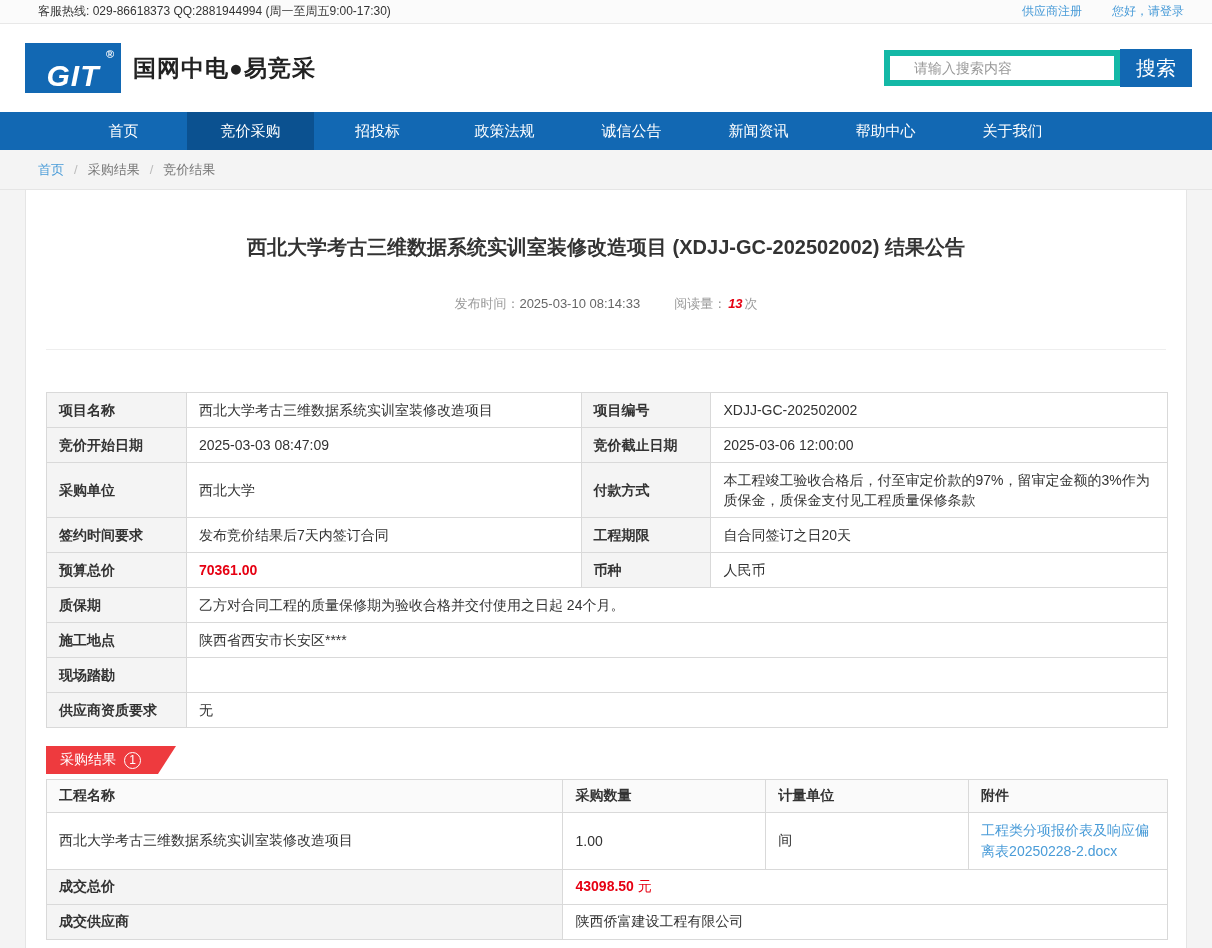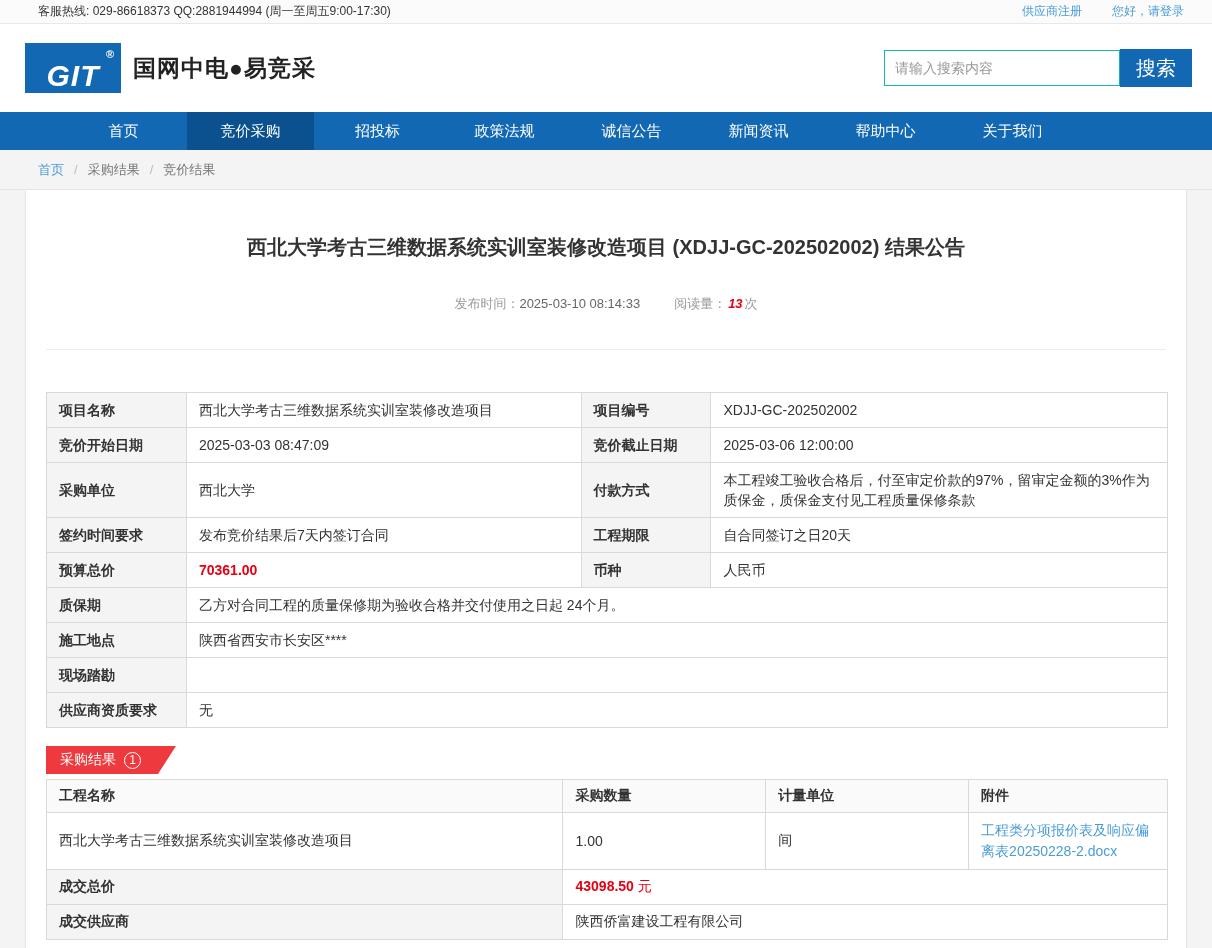--- a/index.html
+++ b/index.html
@@ -14,21 +14,21 @@
   .topbar .links a { color:#4a9cd8; text-decoration:none; cursor:pointer; }
 
   
   .header { height:88px; background:#fff; display:flex; align-items:center; padding:0 20px 0 25px; }
   .logo-box { width:96px; height:50px; background:#1268b3; color:#fff; display:flex;
     align-items:flex-end; justify-content:center; font-weight:bold; font-style:italic;
     font-size:30px; letter-spacing:1px; position:relative; cursor:pointer; }
   .logo-box sup { font-size:11px; font-style:normal; position:absolute; top:5px; right:6px; }
   .brand { font-size:23px; font-weight:bold; color:#222; margin-left:12px; letter-spacing:1px; }
   .search { margin-left:auto; display:flex; align-items:center; }
-  .search input { width:236px; height:36px; border:1px solid #14b8a6; padding:0 10px;
+  .search input { width:236px; height:36px; border:6px solid #14b8a6; padding:0 24px;
     font-size:14px; color:#333; outline:none; }
   .search input::placeholder { color:#999; }
   .search button { width:72px; height:38px; background:#1268b3; color:#fff; border:none;
     font-size:20px; cursor:pointer; }
 
   
   .nav { height:38px; background:#1268b3; display:flex; align-items:stretch; padding-left:60px; }
   .nav .item { width:127px; display:flex; align-items:center; justify-content:center;
     color:#fff; font-size:15px; cursor:pointer; }
   .nav .item.active { background:#0b5190; }

